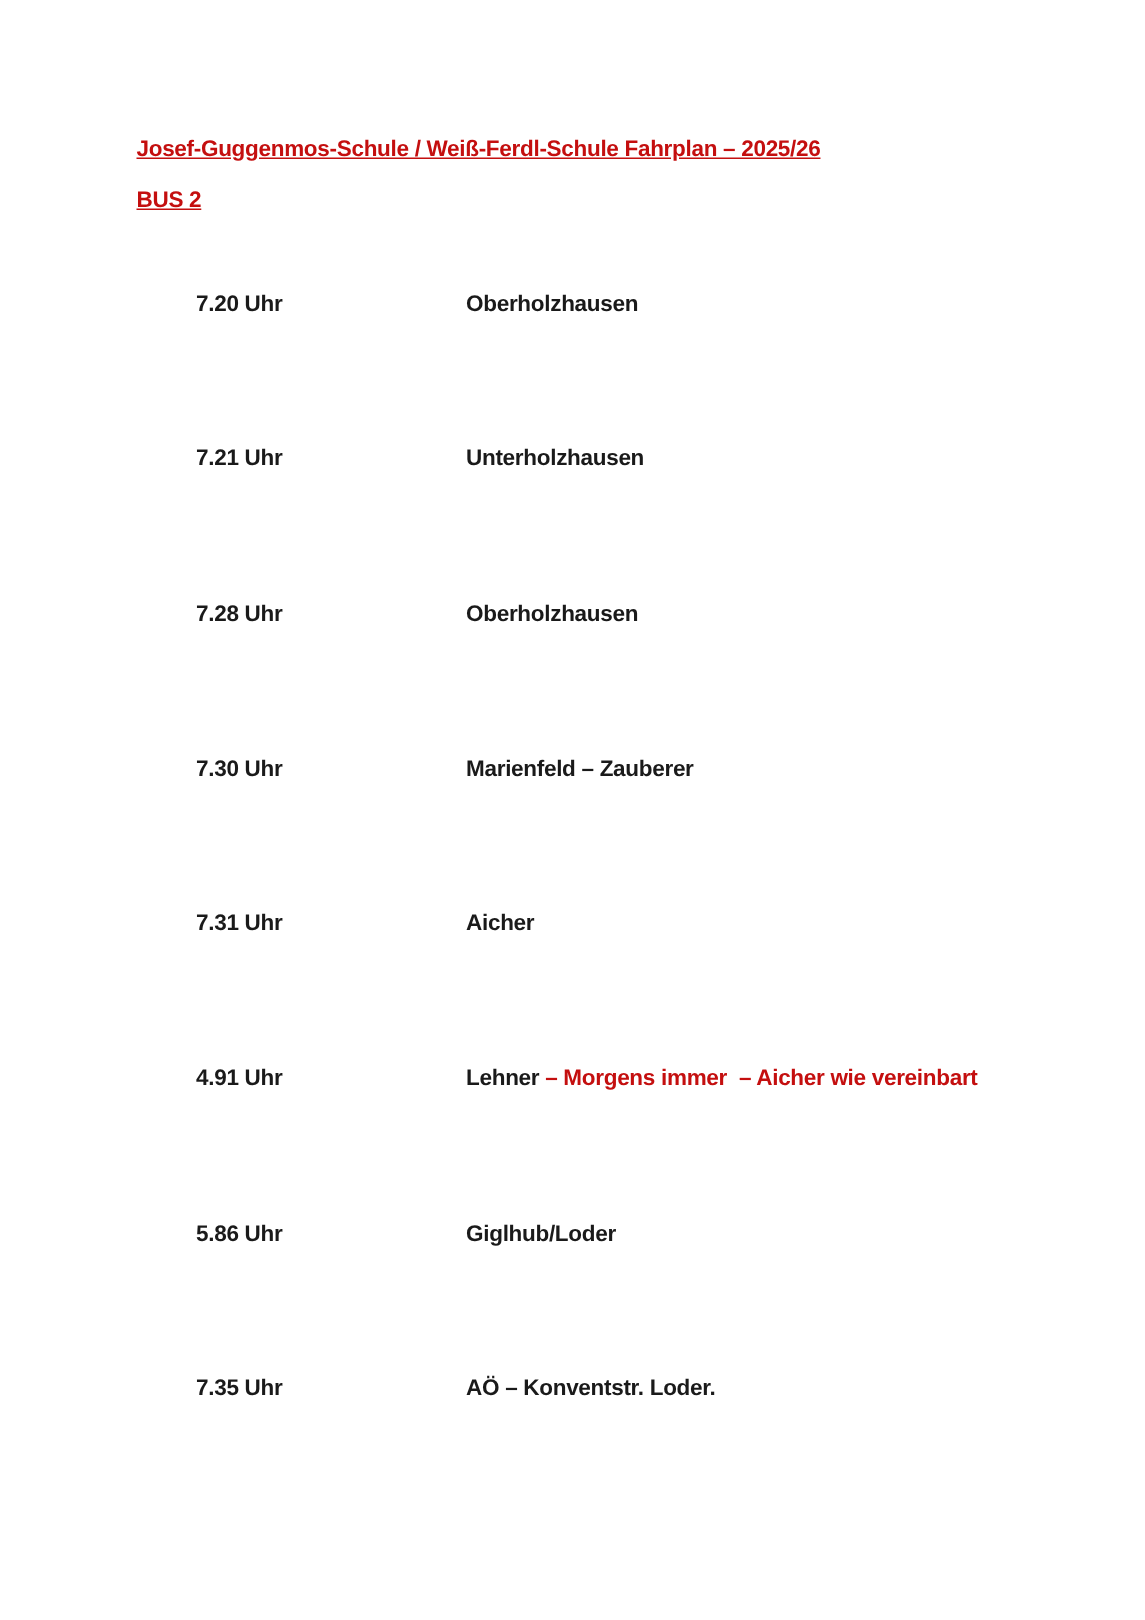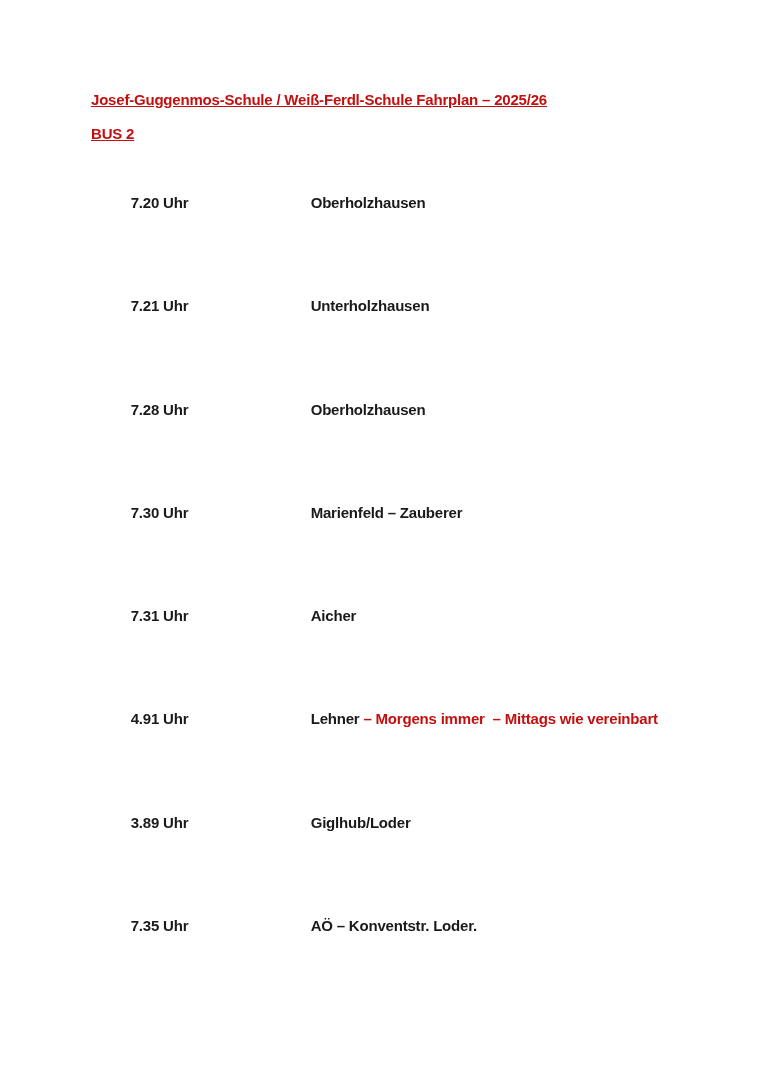--- a/index.html
+++ b/index.html
@@ -67,25 +67,25 @@
 
         <p class="line">
           <span class="cell time"><span class="red"></span><span>7.30 Uhr</span></span><span class="cell stop"><span>Marienfeld – Zauberer</span><span class="red"></span></span>
         </p>
 
         <p class="line">
           <span class="cell time"><span class="red"></span><span>7.31 Uhr</span></span><span class="cell stop"><span>Aicher</span><span class="red"></span></span>
         </p>
 
         <p class="line">
-          <span class="cell time"><span class="red"></span><span>4.91 Uhr</span></span><span class="cell stop"><span>Lehner </span><span class="red">– Morgens immer  – Mittags wie vereinbart</span></span>
+          <span class="cell time"><span class="red"></span><span>4.91 Uhr</span></span><span class="cell stop"><span>Lehner </span><span class="red">– Morgens immer  – Aicher wie vereinbart</span></span>
         </p>
 
         <p class="line">
-          <span class="cell time"><span class="red"></span><span>3.89 Uhr</span></span><span class="cell stop"><span>Giglhub/Loder</span><span class="red"></span></span>
+          <span class="cell time"><span class="red"></span><span>5.86 Uhr</span></span><span class="cell stop"><span>Giglhub/Loder</span><span class="red"></span></span>
         </p>
 
         <p class="line">
           <span class="cell time"><span class="red"></span><span>7.35 Uhr</span></span><span class="cell stop"><span>AÖ – Konventstr. Loder.</span><span class="red"></span></span>
         </p>
 
     </div>
 
   </div>
 </div>

